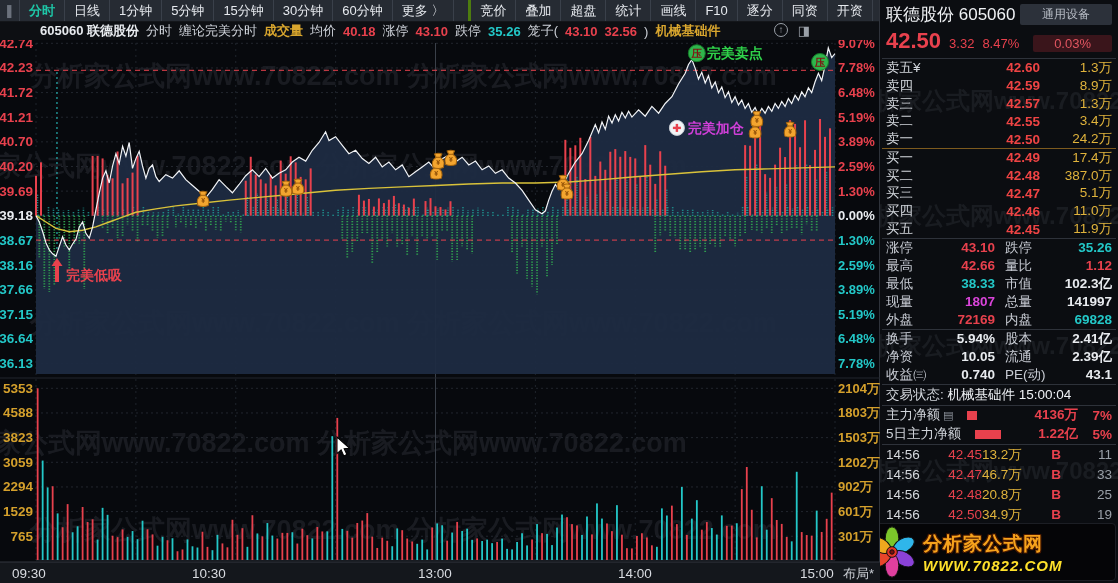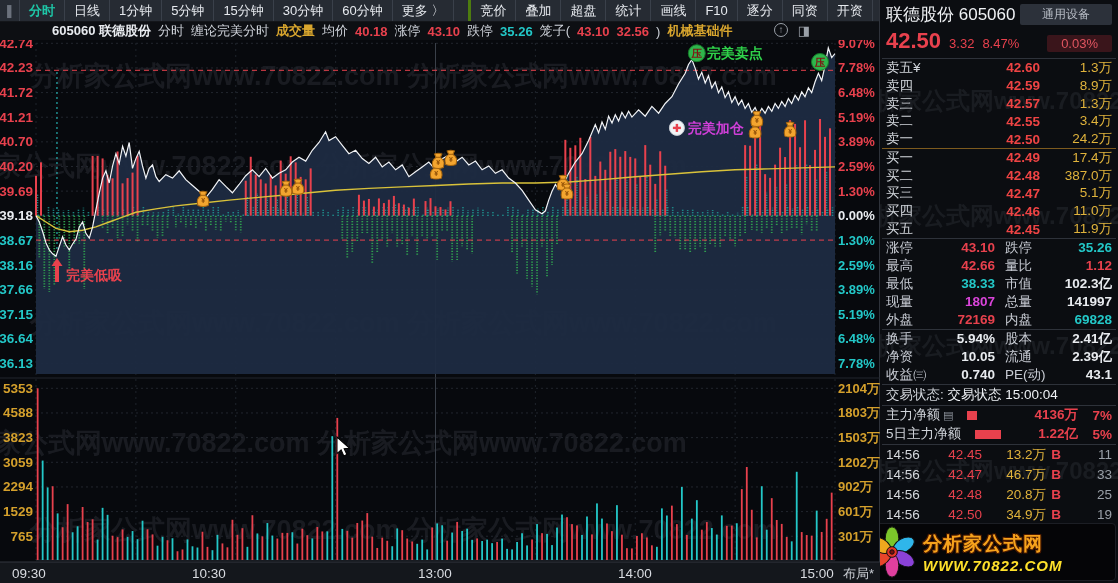--- a/index.html
+++ b/index.html
@@ -6,21 +6,21 @@
   html,body{width:1118px;height:583px;background:#07090d;overflow:hidden;
     font-family:"Liberation Sans","DejaVu Sans",sans-serif;}
   #app{position:relative;width:1118px;height:583px;display:flex}
   
   #left{position:relative;width:880px;height:583px;border-right:1px solid #2e323a;background:#07090d}
   #menubar{display:flex;align-items:stretch;height:22px;background:#262b33;border-bottom:1px solid #14161a;overflow:hidden}
   .mi{display:flex;align-items:center;padding:0 9px;font-size:13px;color:#e6e9ee;border-right:1px solid #3a404a;white-space:nowrap;cursor:default}
   .mi.active{color:#1ec8a8;font-weight:bold}
   .mi.gap{margin-left:14px;border-left:3px solid #4d7c0f}
   .mi.edge{color:#6b717c;padding:0 4px;border-right:1px solid #3a404a}
-  #infobar{display:flex;align-items:center;height:18px;background:#0d0f13;font-size:13px;white-space:nowrap;padding-left:52px;position:relative}
+  #infobar{display:flex;align-items:center;height:18px;background:#0d0f13;font-size:13px;white-space:nowrap;padding-left:40px;position:relative}
   #infobar span{margin-right:7px}
   .ib-w{color:#e8ebef;font-weight:bold}
   .ib-g{color:#cfd3da}
   .ib-gold{color:#d9a62e;font-weight:bold}
   .ib-red{color:#e8414d;font-weight:bold}
   .ib-cyan{color:#23c8c8;font-weight:bold}
   .ib-ic{position:absolute;top:1px;color:#9aa0a8;font-size:12px}
   .ib-ic.c1{right:84px;border:1px solid #9aa0a8;border-radius:50%;width:14px;height:14px;line-height:12px;text-align:center;font-size:10px}
   .ib-ic.c2{right:62px;font-size:13px}
   #chart{position:relative;width:880px;height:543px}
@@ -28,21 +28,21 @@
   #csvg{position:absolute;left:0;top:0;z-index:2}
   
   #right{position:relative;width:238px;height:583px;background:#0b0d11;overflow:hidden}
   .rp-wm{position:absolute;left:0;white-space:nowrap;font-size:24px;font-weight:bold;color:rgba(150,156,168,.11);pointer-events:none}
   .rp-head{display:flex;align-items:center;height:28px;padding:0 6px;position:relative;z-index:2}
   .rp-title{color:#f0f2f5;font-size:17px;flex:1}
   .rp-sector{background:#2c313a;color:#b8bdc6;font-size:12px;padding:2px 22px;border-radius:2px}
   .rp-price{display:flex;align-items:baseline;height:30px;padding:0 6px;position:relative;z-index:2}
   .rp-last{color:#e8414d;font-size:22px;font-weight:bold;margin-right:8px}
   .rp-chg{color:#e8414d;font-size:13px;margin-right:8px}
-  .rp-prem{margin-left:auto;background:#3a151b;color:#e05560;font-size:13px;padding:1px 14px;border-radius:2px}
+  .rp-prem{margin-left:auto;background:#3a151b;color:#e05560;font-size:13px;padding:1px 21px;border-radius:2px}
   .hr{border-top:1px solid #2e323a;margin:0 2px;position:relative;z-index:2}
   .hr.orange{border-top:1px solid #7d5a1e}
   .bk-row,.st-row,.tr-row{display:flex;align-items:center;padding:0 6px;font-size:13.5px;position:relative;z-index:2}
   .bk-row{height:17.8px}
   .bk-l{width:46px;color:#d2d6dc}
   .bk-p{flex:1;text-align:right;color:#ef4444;font-weight:bold}
   .bk-s{width:72px;text-align:right;color:#e0b33c}
   .st-row{height:18px}
   .st-l{width:44px;color:#c8ccd4}
   .st-v{flex:1;text-align:right;font-weight:bold}
@@ -52,21 +52,21 @@
   .rp-status b{color:#eef1f5;font-weight:normal}
   .fl-row{display:flex;align-items:center;height:19px;padding:0 6px;font-size:13.5px;position:relative;z-index:2}
   .fl-l{color:#d2d6dc}
   .fl-ic{color:#8a9098;font-size:11px;margin-left:3px}
   .fl-bar{background:#e8414d;height:9px;margin-left:14px}
   .fl-v{flex:1;text-align:right;color:#e8414d;font-weight:bold}
   .fl-p{width:34px;text-align:right;color:#e8414d;font-weight:bold}
   .tr-row{height:20px}
   .tr-t{width:44px;color:#d6d9de}
   .tr-p{width:52px;text-align:right;color:#e8414d}
-  .tr-s{width:64px;text-align:right;color:#e0b33c}
+  .tr-s{width:64px;text-align:left;color:#e0b33c}
   .tr-b{width:20px;text-align:center;color:#e8414d;font-weight:bold}
   .tr-n{flex:1;text-align:right;color:#9aa0a8}
   #logo{position:absolute;right:2px;bottom:2px;width:254px;height:58px;background:#050507;border:1px solid #1c1e24;border-radius:4px;display:flex;align-items:center;z-index:5}
   .logo-txt{display:flex;flex-direction:column;margin-left:2px}
   .logo-cn{font-size:19px;font-weight:bold;color:#f6a21c;letter-spacing:1px;
     text-shadow:1px 1px 0 #4a1a00,-1px 1px 0 #4a1a00,1px -1px 0 #4a1a00,-1px -1px 0 #4a1a00}
   .logo-url{font-size:15px;font-weight:bold;font-style:italic;color:#ffe12b;letter-spacing:1px}
 </style>
 </head>
 <body>
@@ -949,21 +949,21 @@
         </div>
         <div class="st-row">
           <span class="st-l">收益㈢</span>
           <span class="st-v c-white">0.740</span>
           <span class="st-l2">PE(动)</span>
           <span class="st-v c-white">43.1</span>
         </div>
       </div>
     <div class="hr"></div>
     <div class="rp-status">
-      <span>交易状态:</span> <b>交易状态 15:00:04</b>
+      <span>交易状态:</span> <b>机械基础件 15:00:04</b>
     </div>
     <div class="hr"></div>
     <div class="fl-row">
       <span class="fl-l">主力净额</span>
       <span class="fl-ic">▤</span>
       <span class="fl-bar" style="width:10px"></span>
       <span class="fl-v">4136万</span>
       <span class="fl-p">7%</span>
     </div>
     <div class="fl-row">

